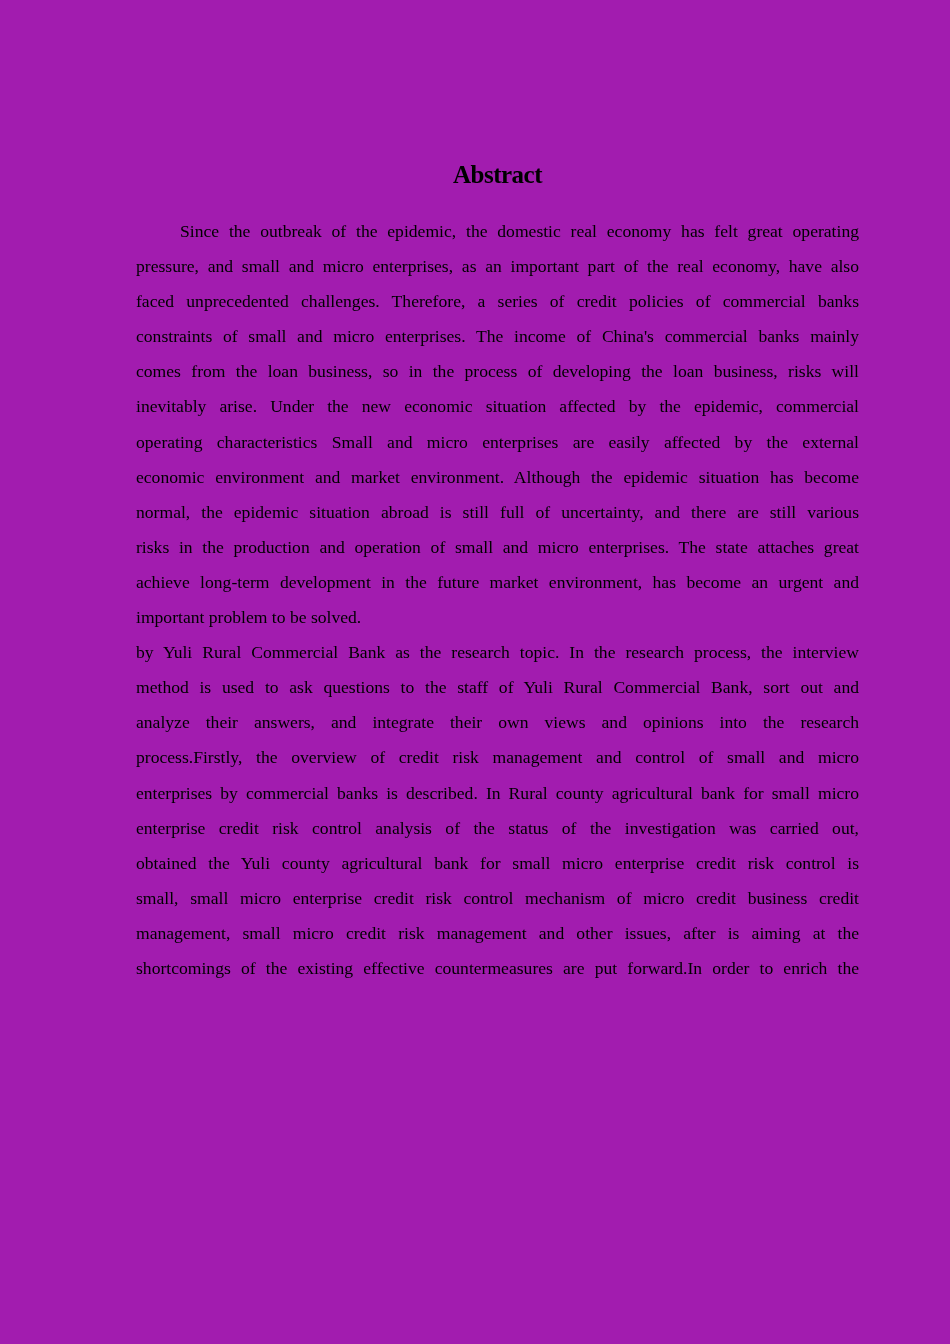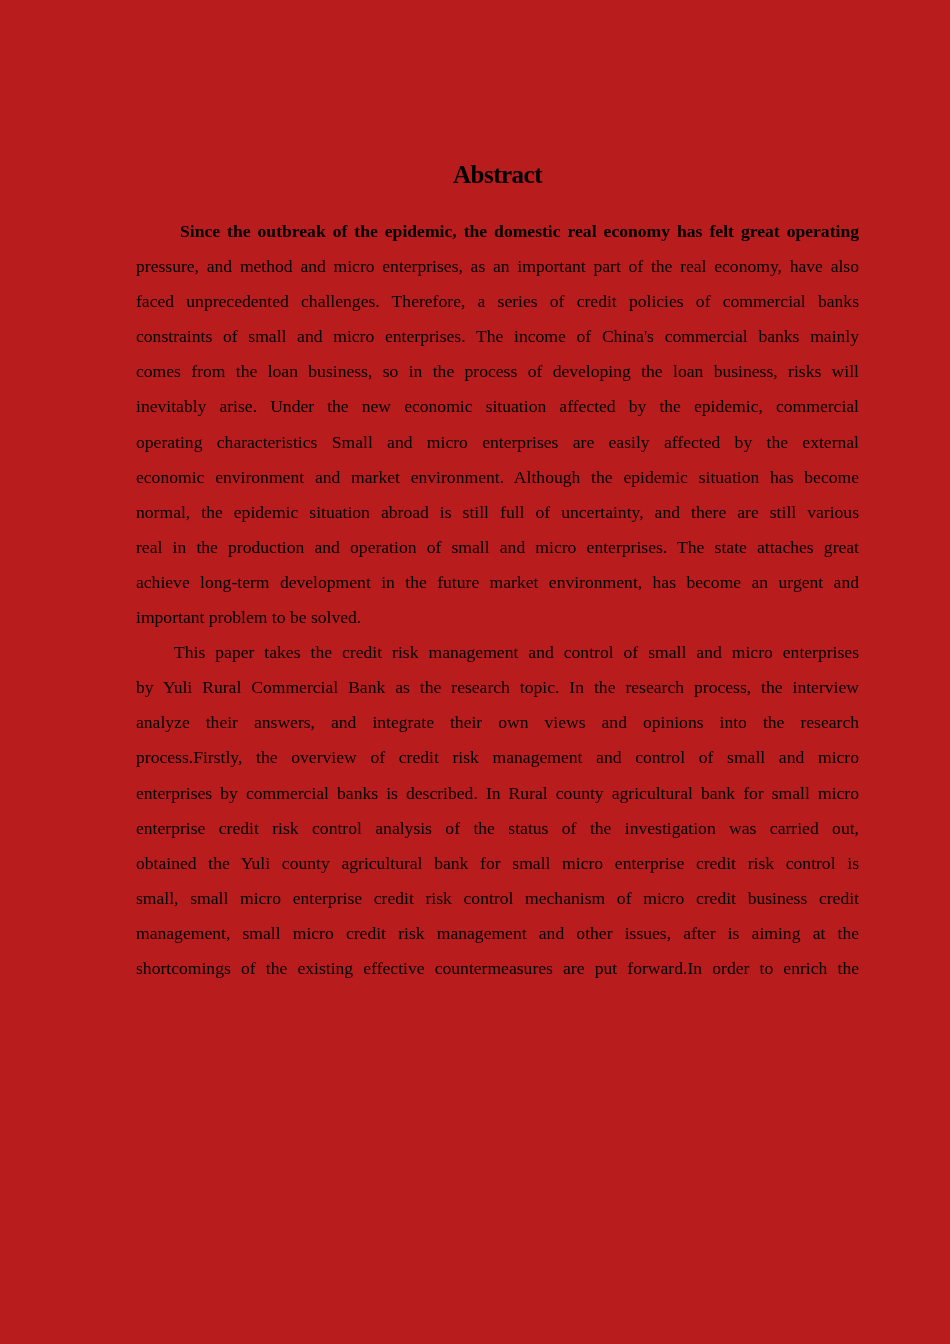--- a/index.html
+++ b/index.html
@@ -14,21 +14,21 @@
       overflow: hidden;
       font-family: "Liberation Serif", "DejaVu Serif", serif;
       color: #000000;
     }
     .page {
       position: absolute;
       left: 0;
       top: 0;
       width: 950px;
       height: 1344px;
-      background: #b91c1c;
+      background: #a21caf;
     }
     .title {
       position: absolute;
       left: 0;
       width: 995px;
       top: 158px;
       text-align: center;
       font-weight: bold;
       font-size: 25px;
       letter-spacing: -0.5px;
@@ -47,52 +47,51 @@
       white-space: nowrap;
       text-align: justify;
       text-align-last: justify;
       overflow: hidden;
     }
     .line.last {
       text-align-last: left;
     }
     .line.indent1 {
       padding-left: 44px;
-      font-weight: bold;
     }
     .line.indent2 {
       padding-left: 38px;
     }
   </style>
 </head>
 <body>
 
 <div class="page">
   <div class="title">Abstract</div>
 
   <div class="body-text">
 
     <div class="paragraph">
       <div class="line indent1">Since the outbreak of the epidemic, the domestic real economy has felt great operating</div>
-      <div class="line">pressure, and method and micro enterprises, as an important part of the real economy, have also</div>
+      <div class="line">pressure, and small and micro enterprises, as an important part of the real economy, have also</div>
       <div class="line">faced unprecedented challenges. Therefore, a series of credit policies of commercial banks</div>
       <div class="line">constraints of small and micro enterprises. The income of China's commercial banks mainly</div>
       <div class="line">comes from the loan business, so in the process of developing the loan business, risks will</div>
       <div class="line">inevitably arise. Under the new economic situation affected by the epidemic, commercial</div>
       <div class="line">operating characteristics Small and micro enterprises are easily affected by the external</div>
       <div class="line">economic environment and market environment. Although the epidemic situation has become</div>
       <div class="line">normal, the epidemic situation abroad is still full of uncertainty, and there are still various</div>
-      <div class="line">real in the production and operation of small and micro enterprises. The state attaches great</div>
+      <div class="line">risks in the production and operation of small and micro enterprises. The state attaches great</div>
       <div class="line">achieve long-term development in the future market environment, has become an urgent and</div>
       <div class="line last">important problem to be solved.</div>
     </div>
 
     <div class="paragraph">
-      <div class="line indent2">This paper takes the credit risk management and control of small and micro enterprises</div>
       <div class="line">by Yuli Rural Commercial Bank as the research topic. In the research process, the interview</div>
+      <div class="line">method is used to ask questions to the staff of Yuli Rural Commercial Bank, sort out and</div>
       <div class="line">analyze their answers, and integrate their own views and opinions into the research</div>
       <div class="line">process.Firstly, the overview of credit risk management and control of small and micro</div>
       <div class="line">enterprises by commercial banks is described. In Rural county agricultural bank for small micro</div>
       <div class="line">enterprise credit risk control analysis of the status of the investigation was carried out,</div>
       <div class="line">obtained the Yuli county agricultural bank for small micro enterprise credit risk control is</div>
       <div class="line">small, small micro enterprise credit risk control mechanism of micro credit business credit</div>
       <div class="line">management, small micro credit risk management and other issues, after is aiming at the</div>
       <div class="line">shortcomings of the existing effective countermeasures are put forward.In order to enrich the</div>
     </div>
   </div>

